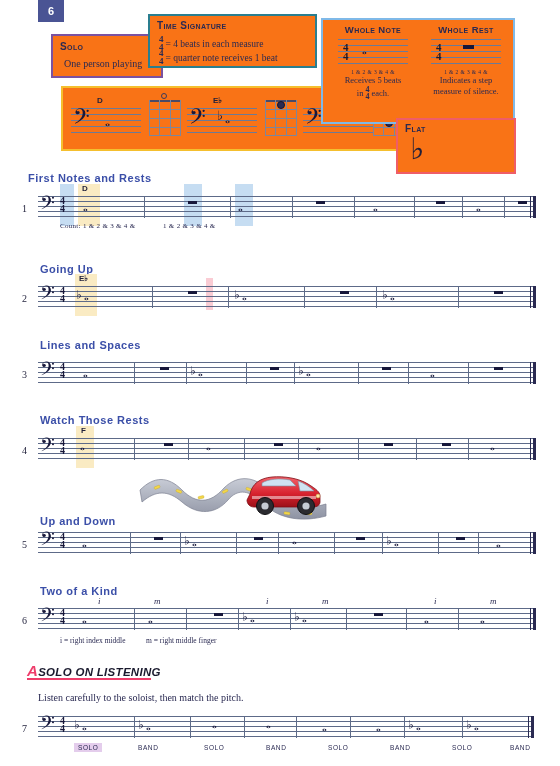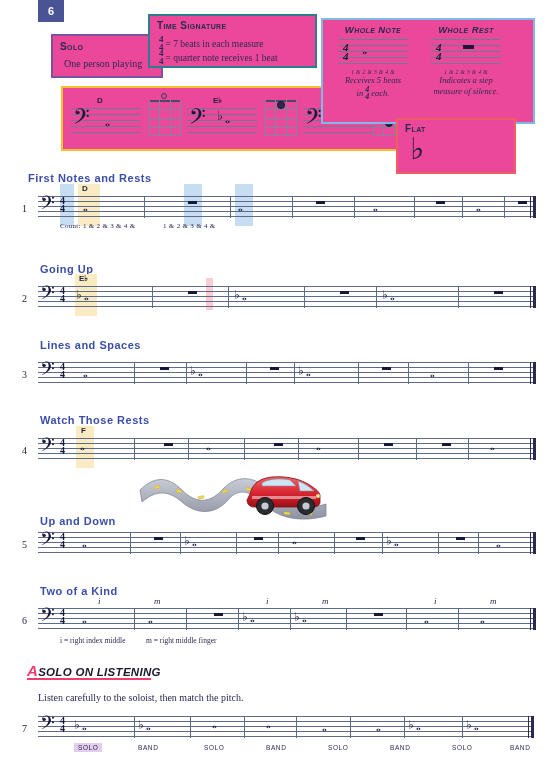--- a/index.html
+++ b/index.html
@@ -18,21 +18,21 @@
     position:absolute; left:38px; top:0px;
     width:26px; height:22px;
     background:#4a5494;
     color:#ffffff;
     font-family:"Liberation Sans", sans-serif;
     font-size:11px; font-weight:bold;
     display:flex; align-items:center; justify-content:center;
   }
 
   
-  .cbox{ position:absolute; background:#ec4899;padding-left:8px; }
+  .cbox{ position:absolute; background:#f97316;padding-left:8px; }
   .cbox .ttl{
     font-family:"Liberation Sans", sans-serif;
     font-weight:bold; letter-spacing:.4px;
     font-variant:small-caps; text-transform:capitalize;
   }
   .cbox .bdy{ font-family:"Liberation Serif", serif; }
 
   #solo-box{ left:51px; top:34px; width:112px; height:44px;
     border:2px solid #7b52a0; z-index:3; }
   #solo-box .ttl{ color:#2a2a52; font-size:10px; position:absolute; left:7px; top:5px; }
@@ -44,22 +44,22 @@
   .ts-line{ position:absolute; left:9px; font-size:9.5px; color:#2a2a52; white-space:nowrap;
     display:flex; align-items:center; gap:2px; }
   .ts-line.l1{ top:20px; }
   .ts-line.l2{ top:34px; }
 
   
   .frac{ display:inline-flex; flex-direction:column; align-items:center;
      line-height:.85; font-family:"Liberation Serif", serif; font-weight:bold; font-size:9px; }
   .frac span{ display:block; }
 
-  #wn-box{ left:321px; top:18px; width:214px; height:106px;
-    border:2px solid #7fb9e8; z-index:2;font-style:italic; }
+  #wn-box{ left:321px; top:18px; width:194px; height:106px;
+    border:2px solid #7fb9e8; z-index:2; }
   .wn-col{ position:absolute; top:4px; width:96px; text-align:center; }
   .wn-col.a{ left:2px; } .wn-col.b{ left:95px; }
   .wn-col .ttl{ color:#2a2a52; font-size:9.5px; }
   .wn-count{ font-size:5.5px; letter-spacing:.4px; color:#2a2a52; margin-top:2px;
      font-family:"Liberation Serif", serif; }
   .wn-txt{ font-size:8.5px; color:#2a2a52; line-height:1.15; margin-top:1px; }
 
   #flat-box{ left:396px; top:118px; width:120px; height:56px;
     border:2px solid #ef5d67; z-index:5; }
   #flat-box .ttl{ color:#2a2a52; font-size:10px; position:absolute; left:7px; top:3px; }
@@ -234,21 +234,21 @@
   <div class="bdy">One person playing</div>
 </div>
 
 <div class="cbox" id="ts-box">
   <div class="ttl">Time Signature</div>
   <div class="ts-line l1">
     <span class="frac">
       <span>4</span>
       <span>4</span>
     </span>
-    <span>= 7 beats in each measure</span>
+    <span>= 4 beats in each measure</span>
   </div>
   <div class="ts-line l2">
     <span class="frac">
       <span>4</span>
       <span>4</span>
     </span>
     <span>= quarter note receives 1 beat</span>
   </div>
 </div>
 

